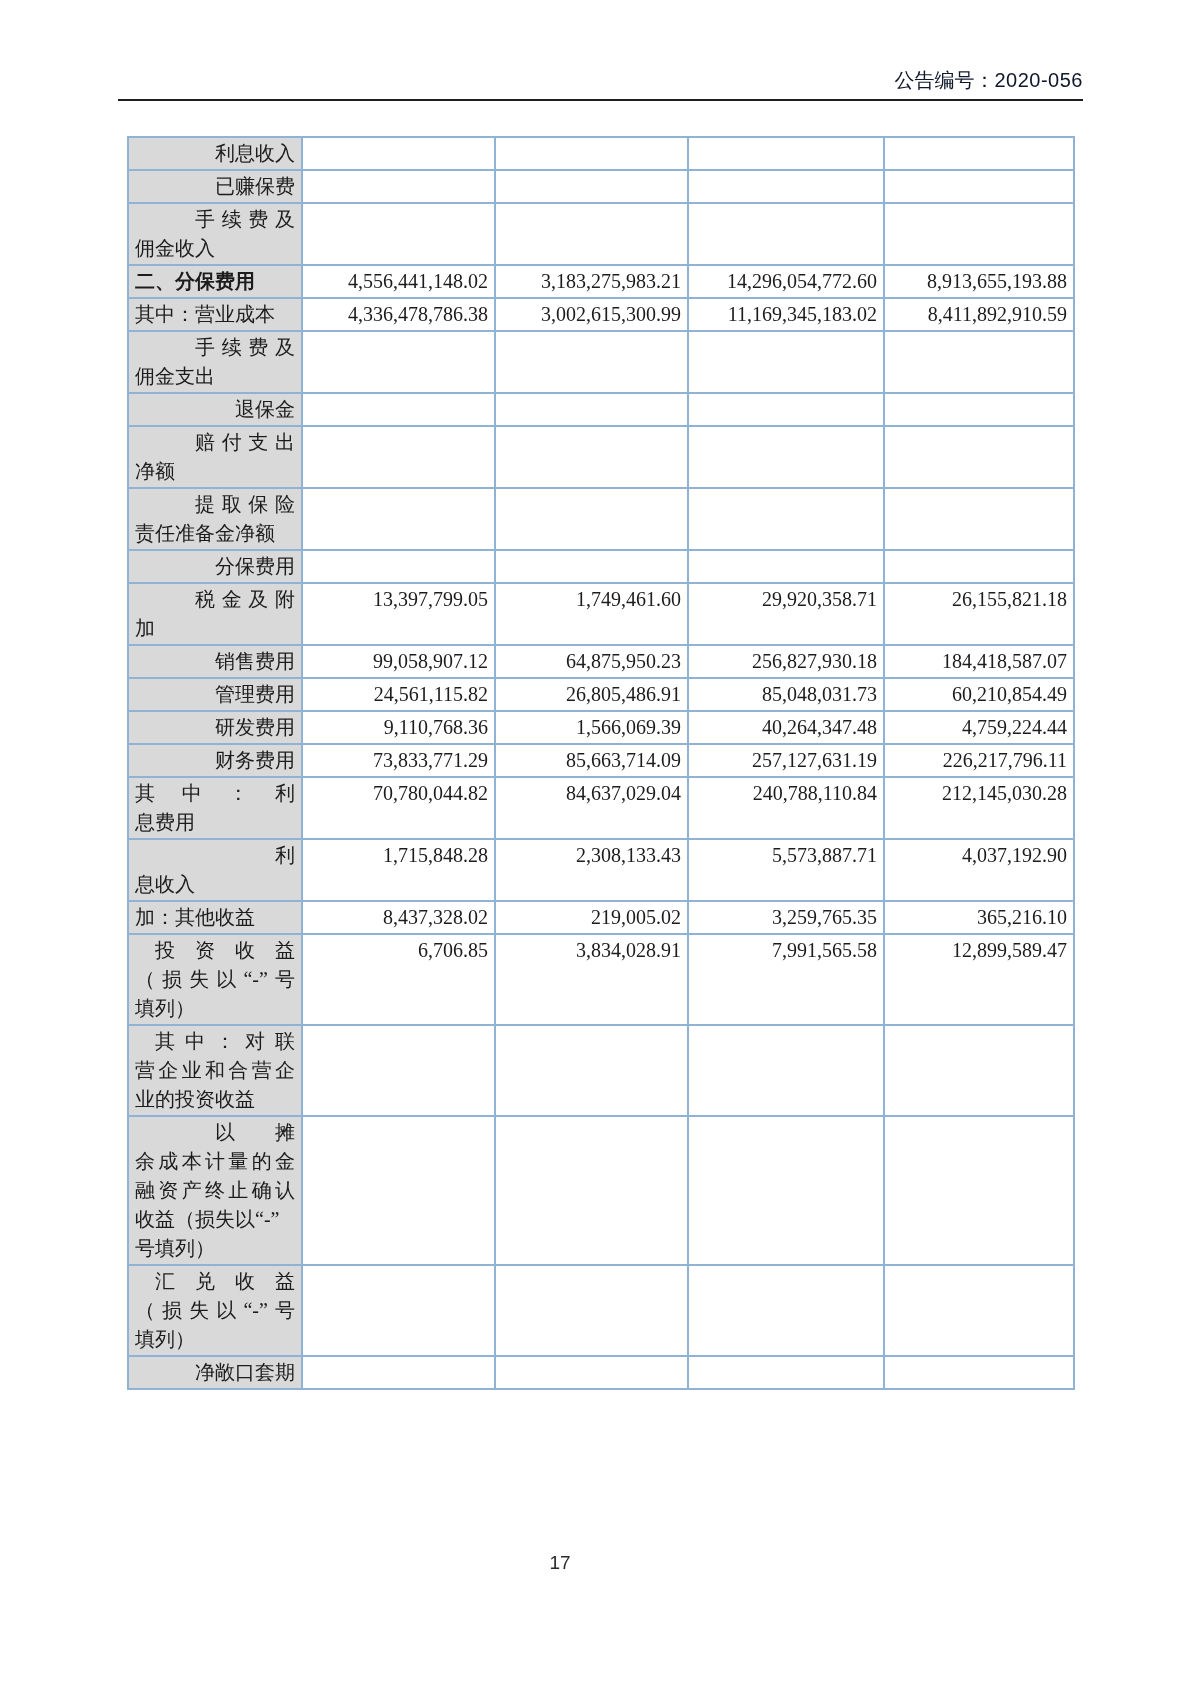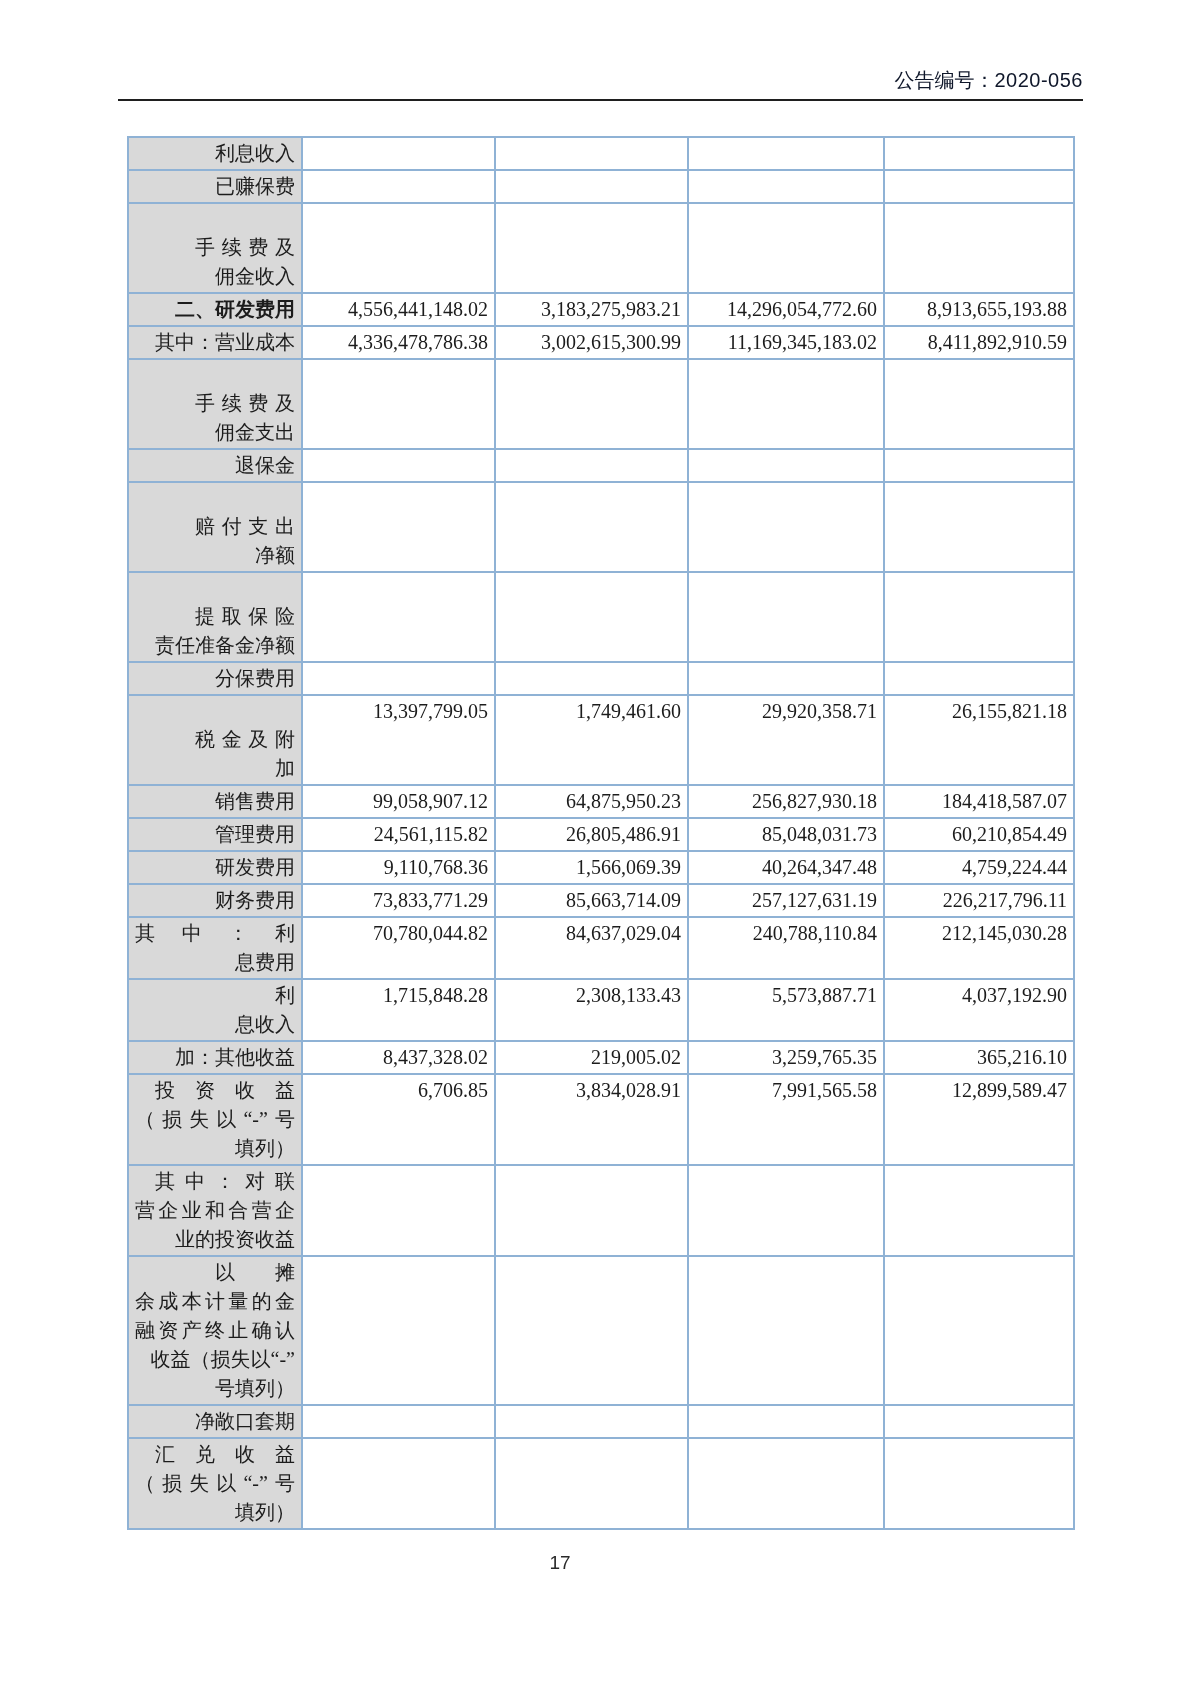--- a/index.html
+++ b/index.html
@@ -50,29 +50,29 @@
   }
   td.val-cell {
     text-align: right;
     padding-right: 10px;
     background: #ffffff;
     white-space: nowrap;
   }
   tr.bold-row td.lbl-cell { font-weight: bold; }
   .lbl-line { width: 100%; }
   .ln-r { text-align: right; }
-  .ln-l { text-align: right; }
+  .ln-l { text-align: left; }
   .ln-j {
     text-align: justify;
     text-align-last: justify;
     -moz-text-align-last: justify;
     text-justify: inter-character;
   }
   .ind1 { padding-left: 1em; box-sizing: border-box; }
-  .ind3 { padding-left: 3em; box-sizing: border-box; margin-top: 28px; }
+  .ind3 { padding-left: 3em; box-sizing: border-box; }
   .ind4 { padding-left: 4em; box-sizing: border-box; }
   .page-number {
     position: absolute;
     top: 1552px;
     left: 0;
     width: 1120px;
     text-align: center;
     font-family: "Liberation Sans", "DejaVu Sans", sans-serif;
     font-size: 19px;
     color: #2a2a2a;
@@ -117,21 +117,21 @@
           <div class="lbl-line ln-j ind3">手续费及</div>
           <div class="lbl-line ln-l">佣金收入</div>
         </td>
         <td class="val-cell"></td>
         <td class="val-cell"></td>
         <td class="val-cell"></td>
         <td class="val-cell"></td>
       </tr>
       <tr class="bold-row">
         <td class="lbl-cell">
-          <div class="lbl-line ln-l">二、研发费用</div>
+          <div class="lbl-line ln-l">二、分保费用</div>
         </td>
         <td class="val-cell">4,556,441,148.02</td>
         <td class="val-cell">3,183,275,983.21</td>
         <td class="val-cell">14,296,054,772.60</td>
         <td class="val-cell">8,913,655,193.88</td>
       </tr>
       <tr>
         <td class="lbl-cell">
           <div class="lbl-line ln-l">其中：营业成本</div>
         </td>
@@ -293,32 +293,32 @@
           <div class="lbl-line ln-l">收益（损失以“-”</div>
           <div class="lbl-line ln-l">号填列）</div>
         </td>
         <td class="val-cell"></td>
         <td class="val-cell"></td>
         <td class="val-cell"></td>
         <td class="val-cell"></td>
       </tr>
       <tr>
         <td class="lbl-cell">
-          <div class="lbl-line ln-r">净敞口套期</div>
-        </td>
-        <td class="val-cell"></td>
-        <td class="val-cell"></td>
-        <td class="val-cell"></td>
-        <td class="val-cell"></td>
-      </tr>
-      <tr>
-        <td class="lbl-cell">
           <div class="lbl-line ln-j ind1">汇兑收益</div>
           <div class="lbl-line ln-j">（损失以“-”号</div>
           <div class="lbl-line ln-l">填列）</div>
+        </td>
+        <td class="val-cell"></td>
+        <td class="val-cell"></td>
+        <td class="val-cell"></td>
+        <td class="val-cell"></td>
+      </tr>
+      <tr>
+        <td class="lbl-cell">
+          <div class="lbl-line ln-r">净敞口套期</div>
         </td>
         <td class="val-cell"></td>
         <td class="val-cell"></td>
         <td class="val-cell"></td>
         <td class="val-cell"></td>
       </tr>
     </tbody>
 </table>
 
 <div class="page-number">17</div>

